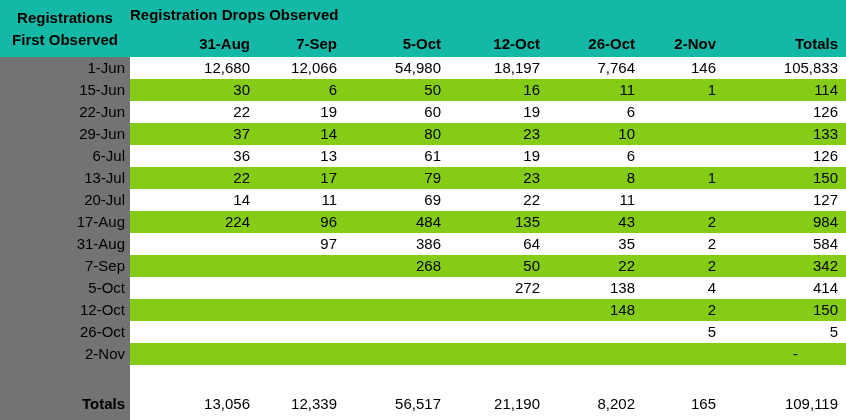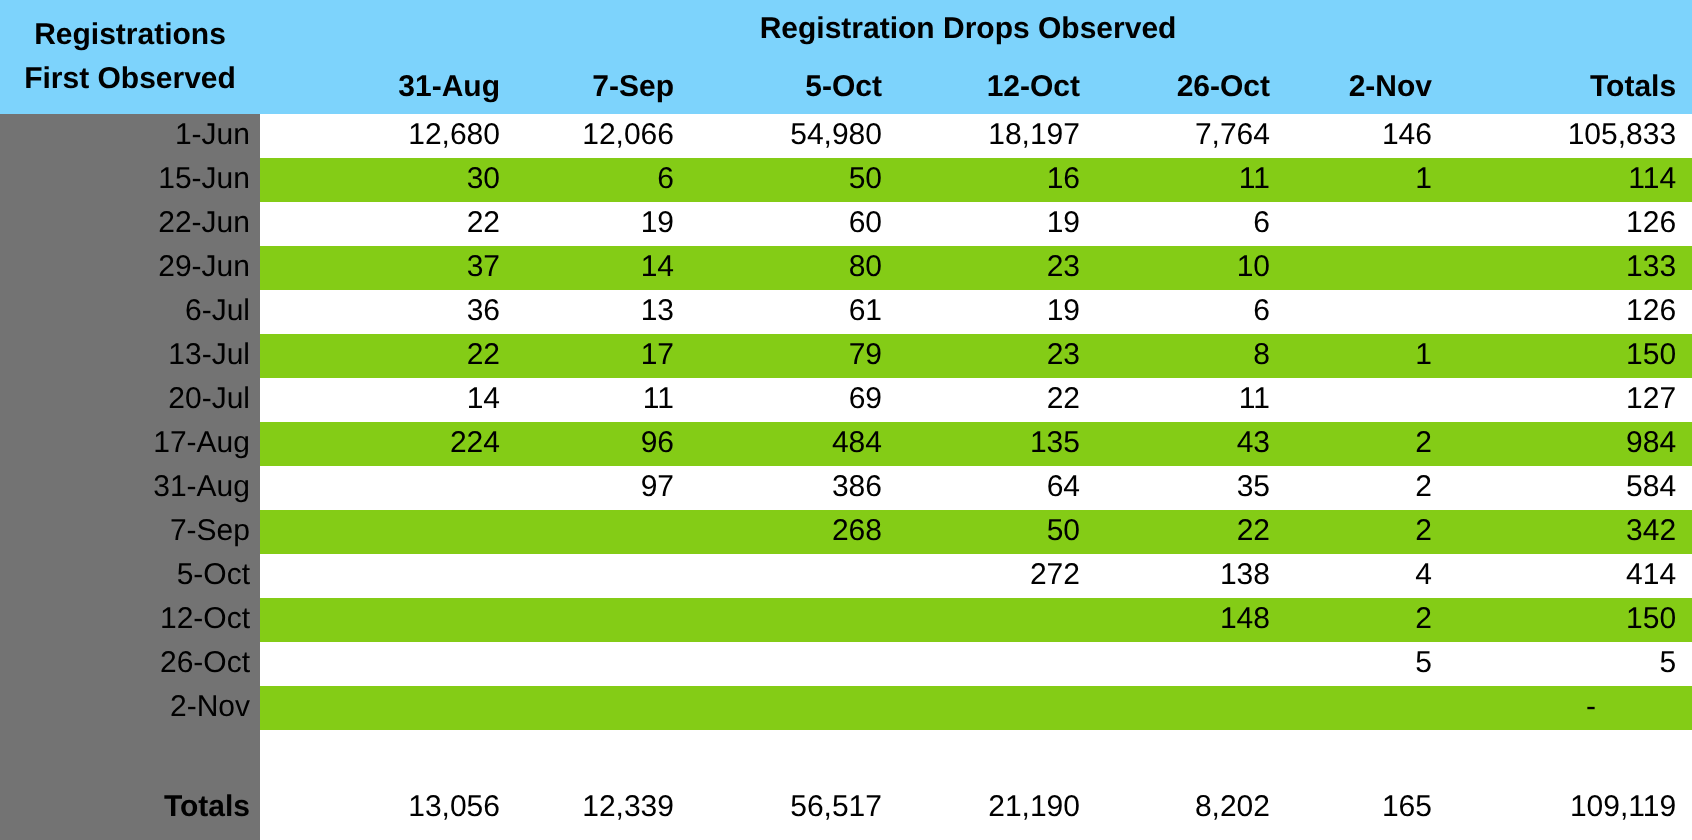--- a/index.html
+++ b/index.html
@@ -24,31 +24,31 @@
     line-height: 22px;
     padding: 0 8px 0 0;
     text-align: right;
     white-space: nowrap;
     overflow: hidden;
     font-weight: normal;
     vertical-align: middle;
   }
   
   .hdr {
-    background: #7dd3fc;
+    background: #14b8a6;
     margin-left: 12px;
   }
   th.corner-cell {
     text-align: center;
     font-weight: bold;
     padding: 0 3px;
     vertical-align: middle;
   }
   th.span-cell {
-    text-align: center;
+    text-align: left;
     font-weight: bold;
     height: 30px;
   }
   tr.col-header-row th {
     font-weight: bold;
     height: 27px;
   }
   
   td.row-label {
     background: #737373;

